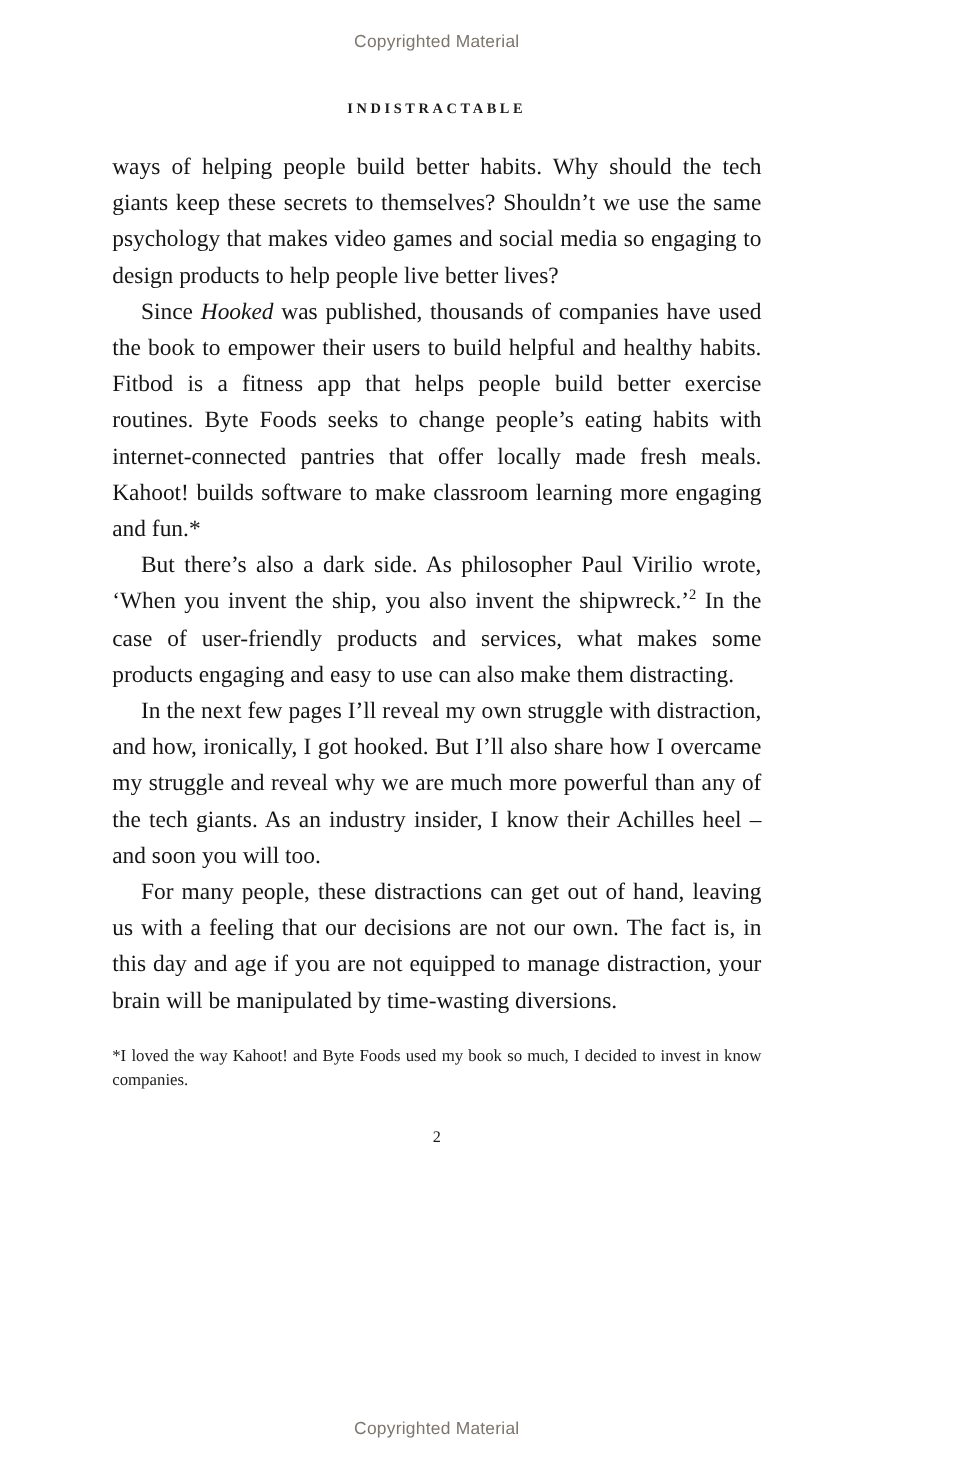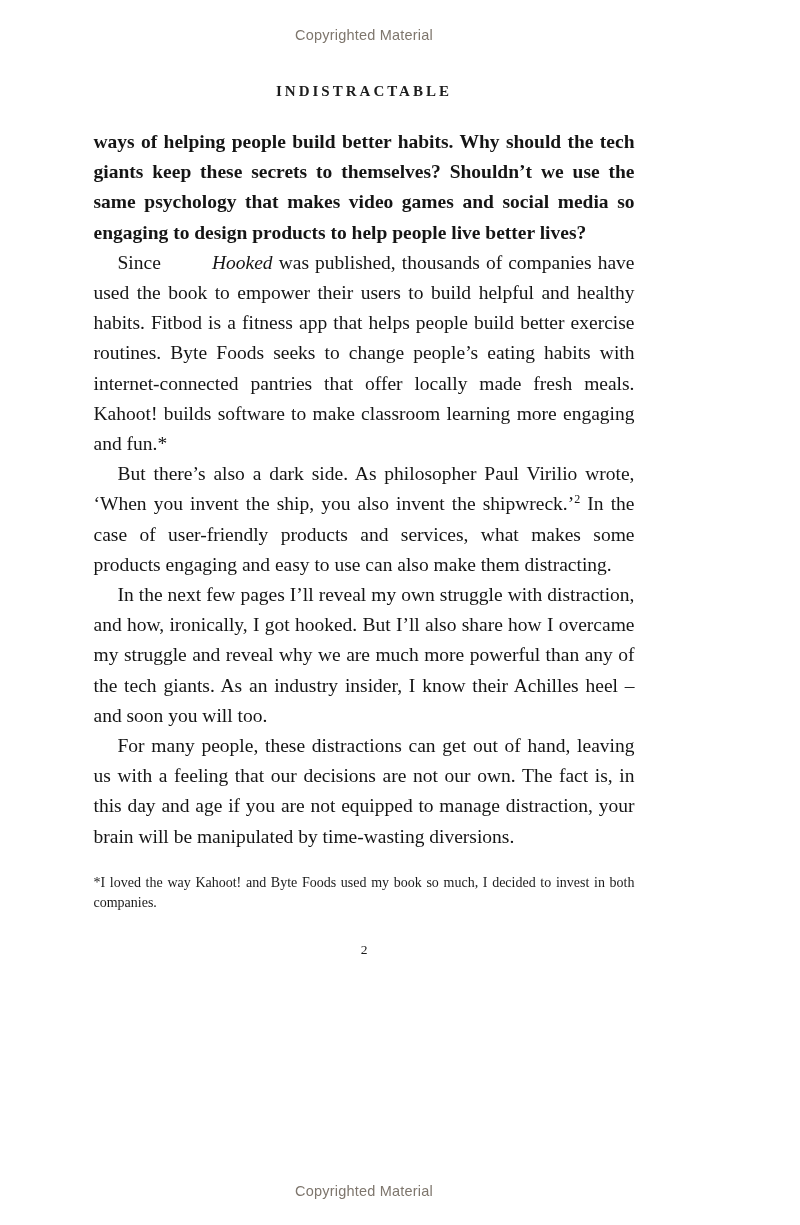--- a/index.html
+++ b/index.html
@@ -29,44 +29,42 @@
   }
   .copyright-bottom {
     position: absolute;
     left: 0;
     right: 0;
     bottom: 26px;
   }
   .running-head {
     margin-top: 40px;
     text-align: center;
-    font-size: 15px;
+    font-size: 12px;
     font-weight: 600;
     letter-spacing: 3px;
     color: #1c1c1c;
   }
   .text-block {
     width: 541px;
     margin: 27px auto 0 auto;
     font-size: 19.5px;
     line-height: 30.2px;
     text-align: justify;
     color: #151515;
   }
   .text-block p {
     margin: 0;
     text-indent: 24px;
   }
   .text-block p.no-indent {
     text-indent: 0;
-    font-weight: bold;
   }
   .text-block em {
     font-style: italic;
-    margin-left: 45px;
   }
   sup.note-ref {
     font-size: 0.62em;
     line-height: 0;
     vertical-align: super;
   }
   .footnote {
     width: 541px;
     margin: 21px auto 0 auto;
     font-size: 14px;
@@ -98,19 +96,19 @@
 
 
     <p><span>But there’s also a dark side. As philosopher Paul Virilio wrote, ‘When you invent the ship, you also invent the shipwreck.’</span><sup class="note-ref">2</sup><span> In the case of user-friendly products and services, what makes some products engaging and easy to use can also make them distracting.</span></p>
 
     <p><span>In the next few pages I’ll reveal my own struggle with distraction, and how, ironically, I got hooked. But I’ll also share how I overcame my struggle and reveal why we are much more powerful than any of the tech giants. As an industry insider, I know their Achilles heel – and soon you will too.</span></p>
 
     <p><span>For many people, these distractions can get out of hand, leaving us with a feeling that our decisions are not our own. The fact is, in this day and age if you are not equipped to manage distraction, your brain will be manipulated by time-wasting diversions.</span></p>
 
   </div>
 
-  <div class="footnote">*I loved the way Kahoot! and Byte Foods used my book so much, I decided to invest in both companies.</div>
+  <div class="footnote">*I loved the way Kahoot! and Byte Foods used my book so much, I decided to invest in know companies.</div>
 
   <div class="page-number">2</div>
 
   <div class="copyright copyright-bottom">Copyrighted Material</div>
 
 </div>
 
 </body></html>

